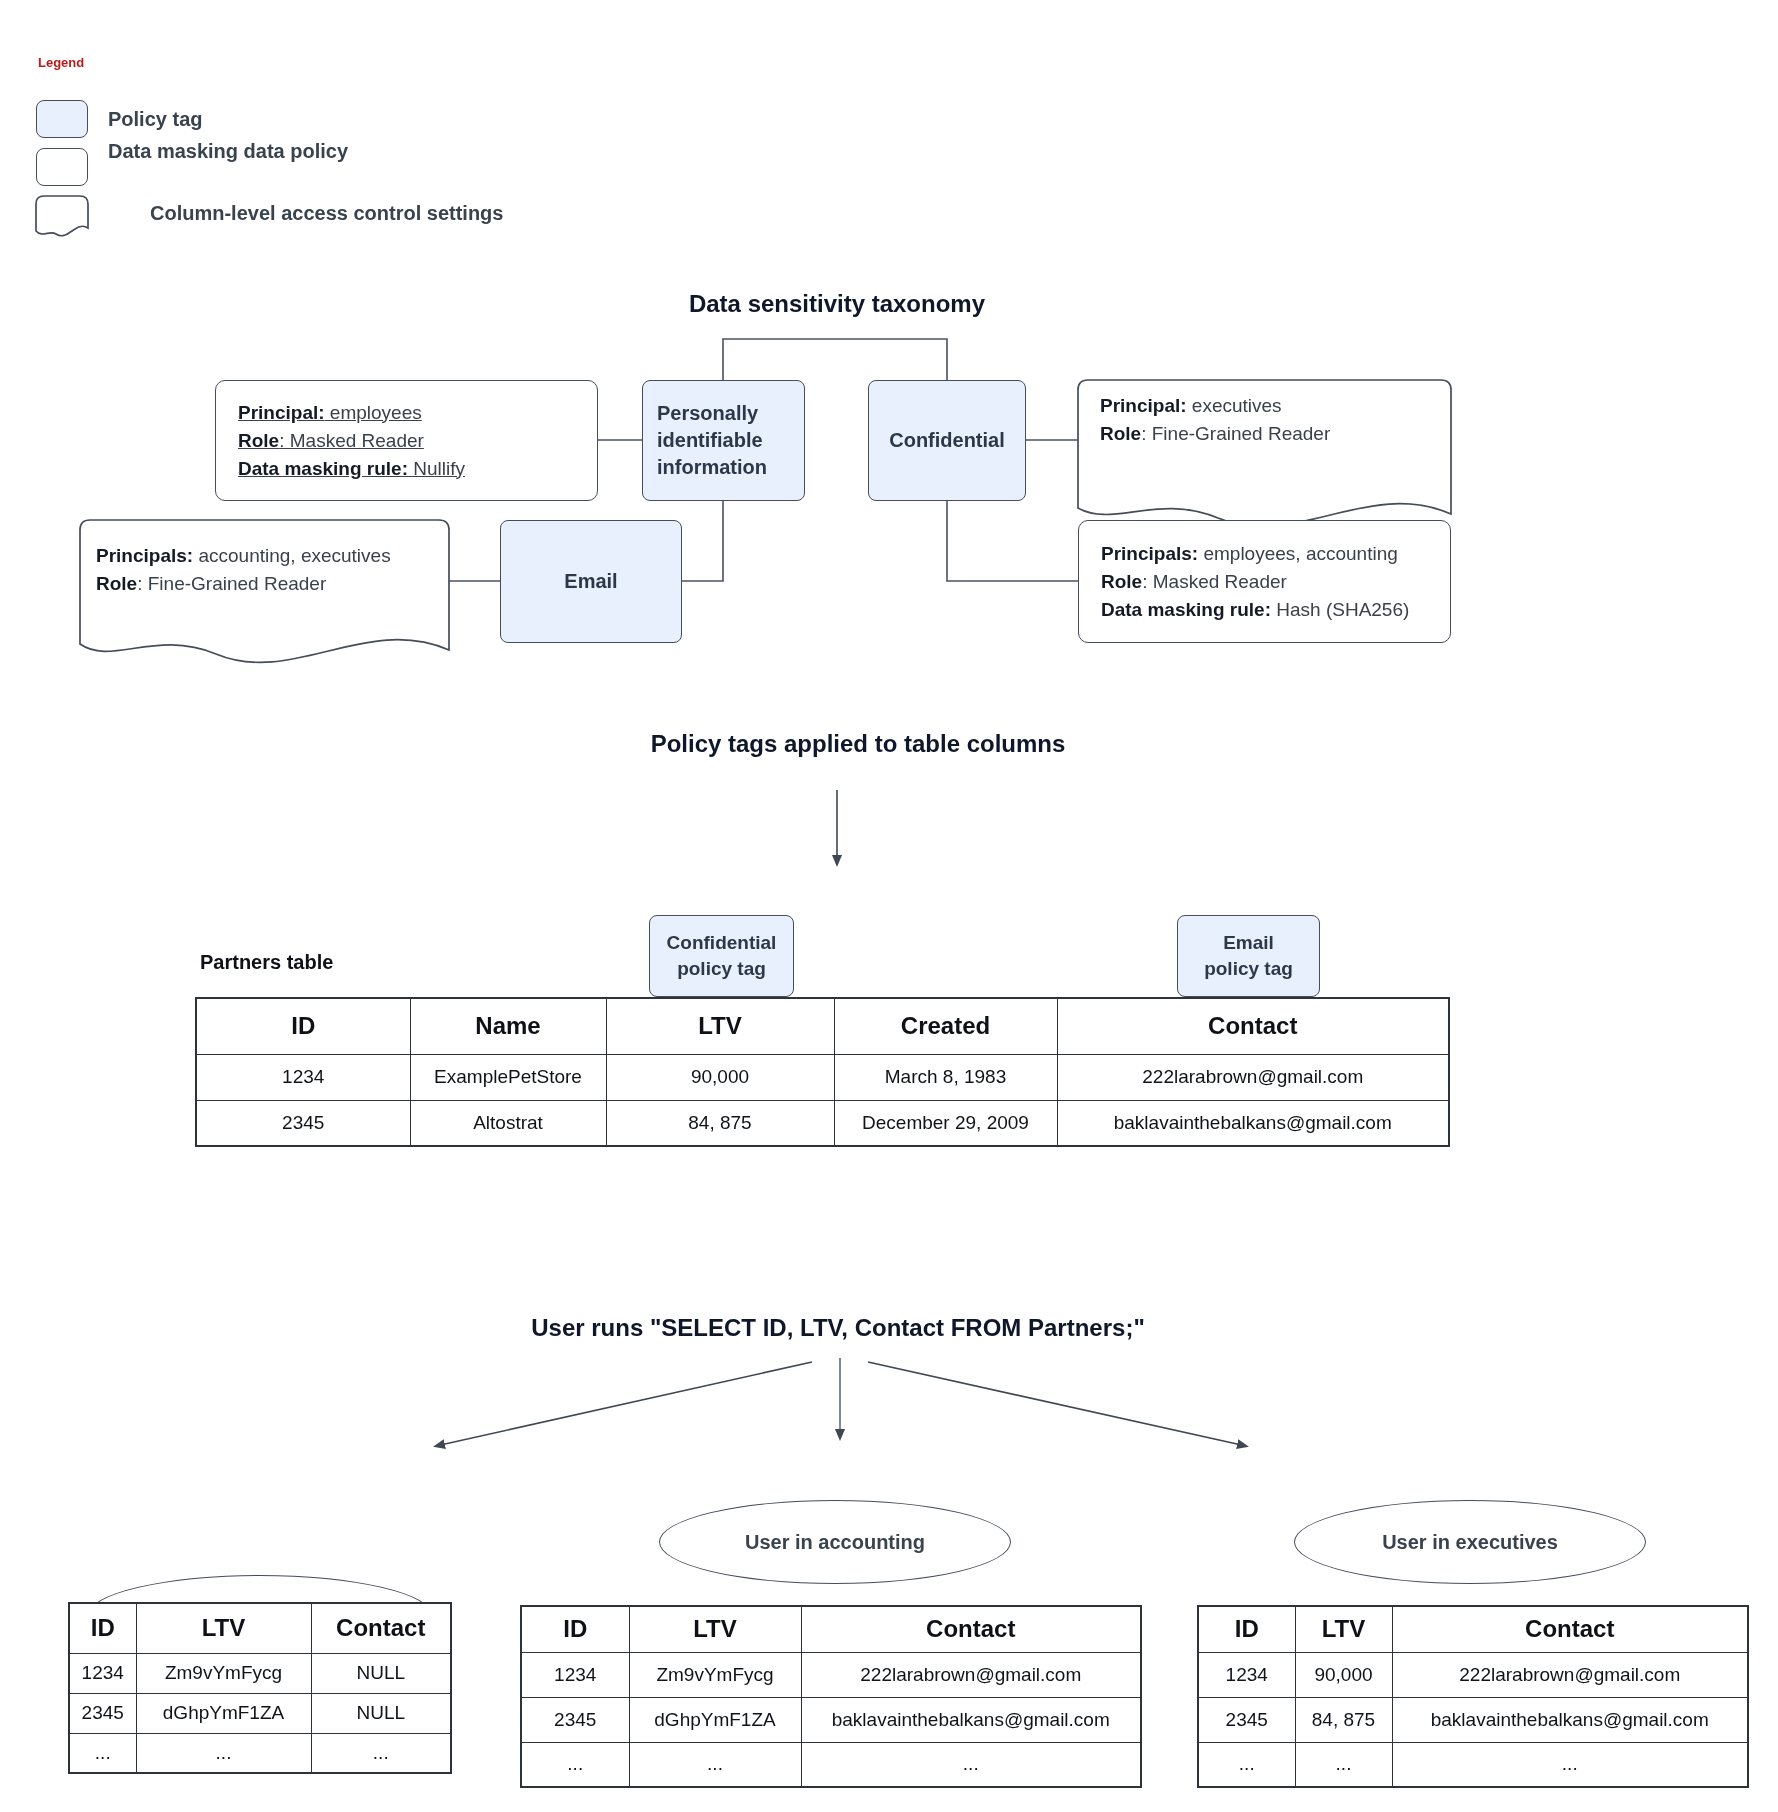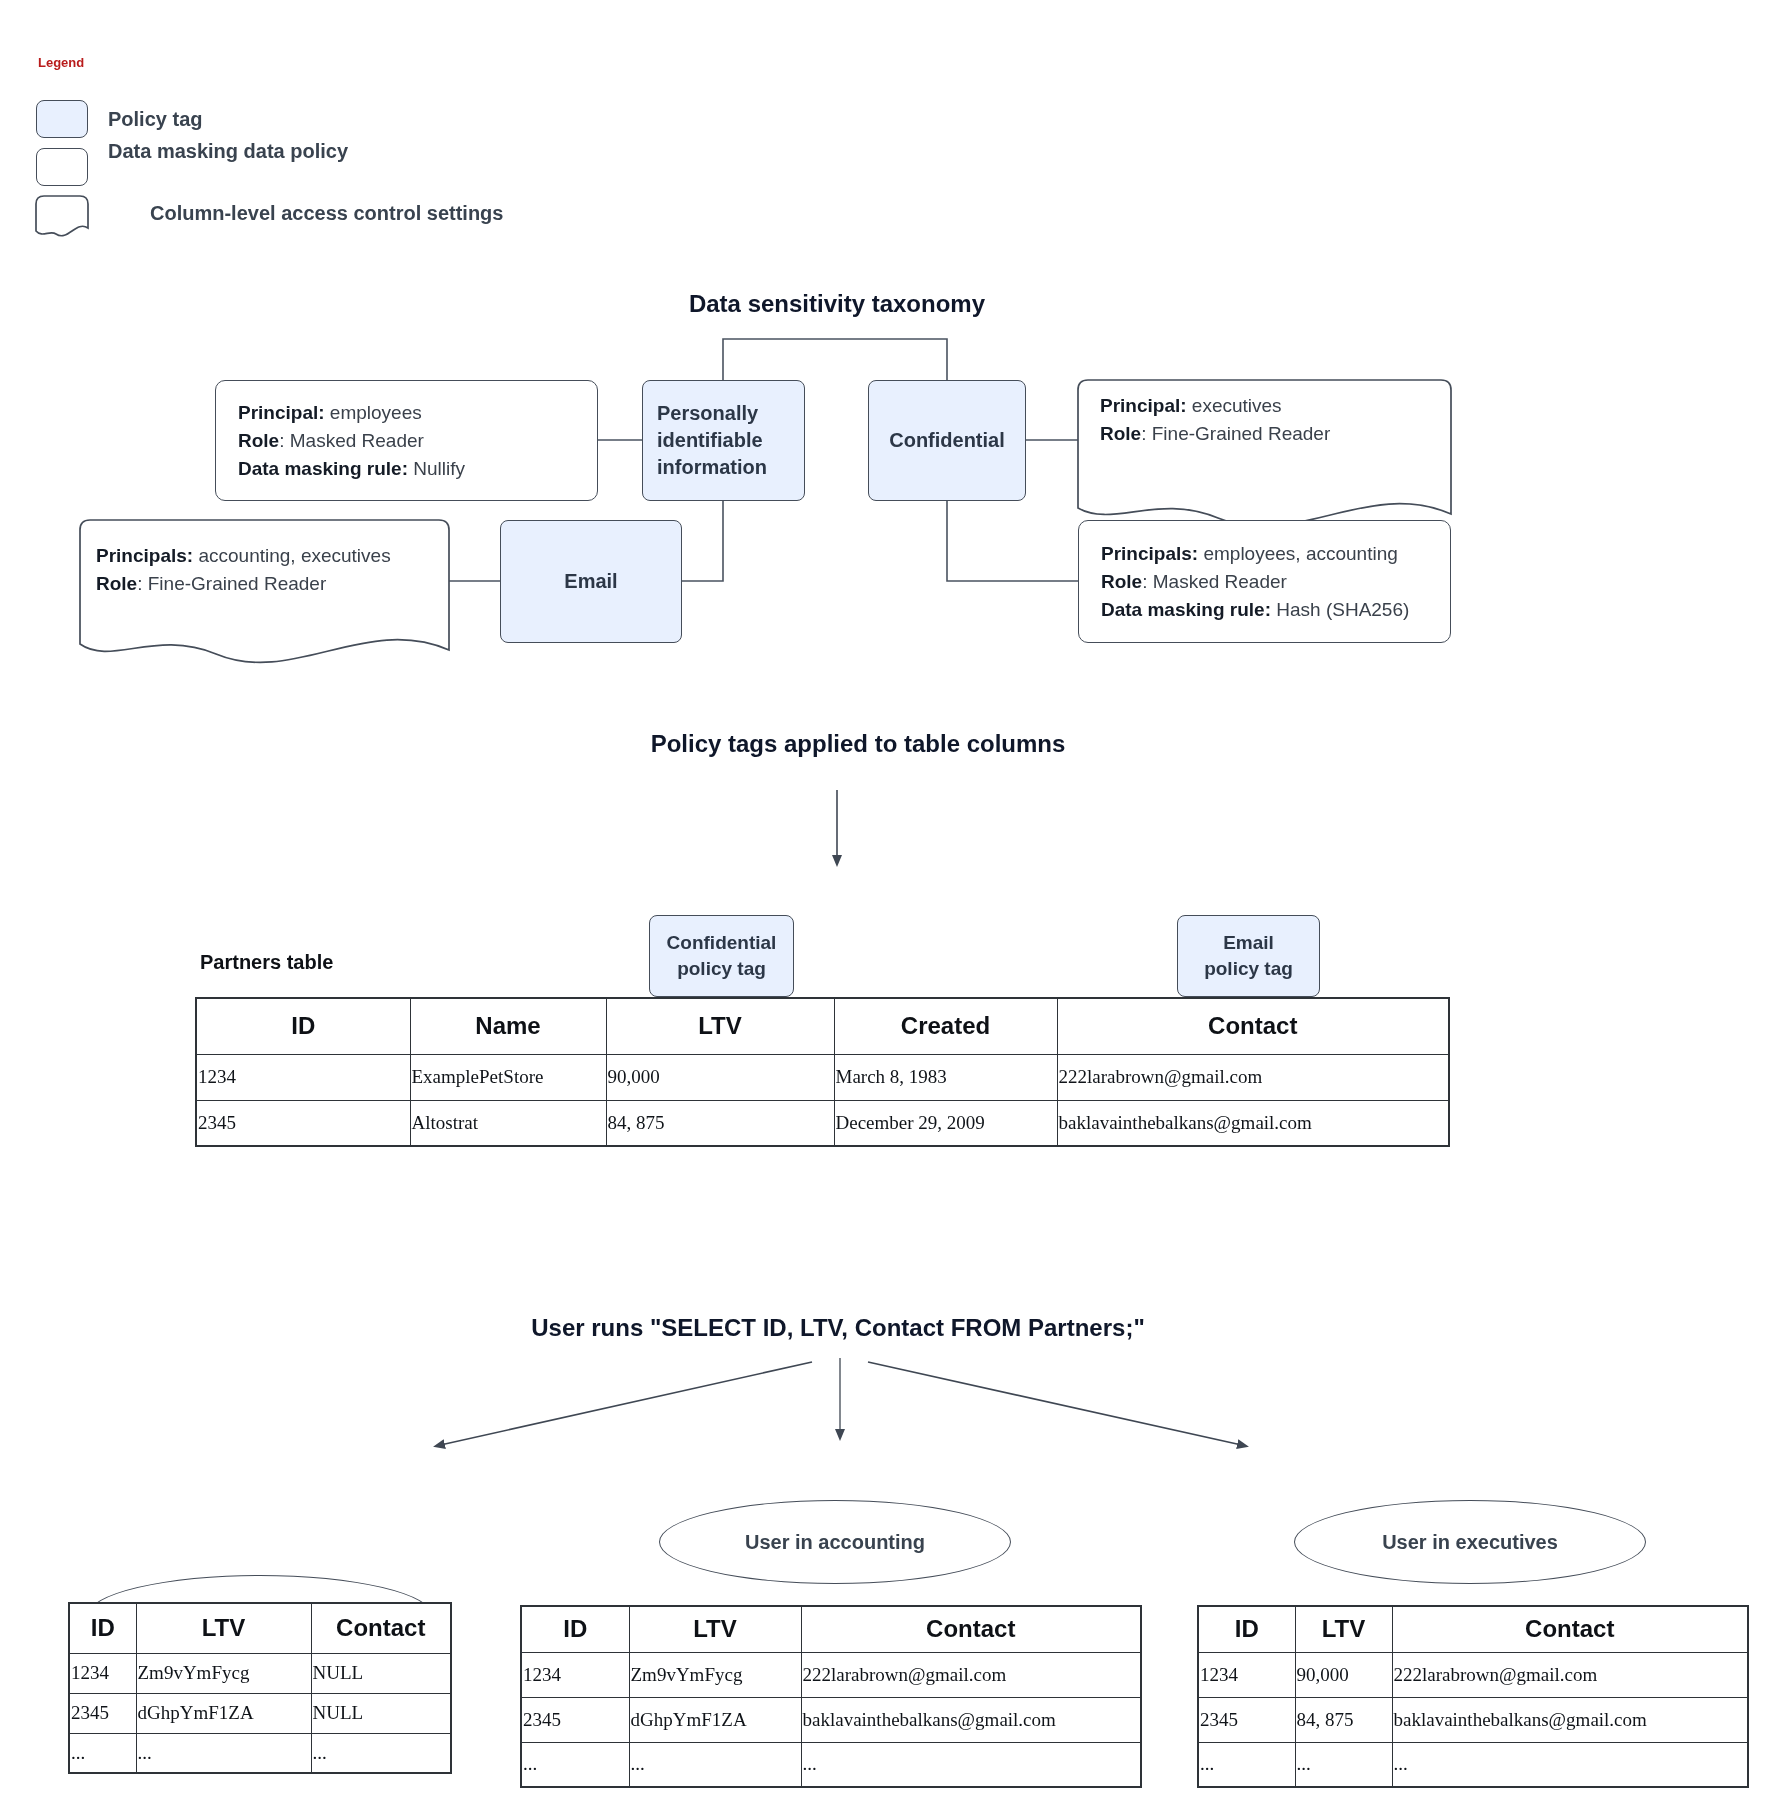--- a/index.html
+++ b/index.html
@@ -30,21 +30,21 @@
     font-size:19px;line-height:28px;color:#3a414b;z-index:1;
   }
   .bline b{color:#141b26;}
   .callout{
     position:absolute;background:#e8f0fe;border:1.7px solid #454d59;border-radius:8px;
     box-sizing:border-box;display:flex;flex-direction:column;align-items:center;justify-content:center;
     font-weight:700;font-size:19px;line-height:26px;color:#2c3747;z-index:2;text-align:center;
   }
   table.grid{border-collapse:collapse;table-layout:fixed;background:#fff;}
   table.grid th{font-weight:700;font-size:24px;color:#0e1116;border:1.6px solid #2e3338;text-align:center;}
-  table.grid td{font-size:19px;color:#101419;border:1.6px solid #2e3338;text-align:left;overflow:hidden;white-space:nowrap;font-family:Liberation Serif, serif;}
+  table.grid td{font-size:19px;color:#101419;border:1.6px solid #2e3338;text-align:center;overflow:hidden;white-space:nowrap;}
   .tblwrap{position:absolute;z-index:1;}
   .ellipse{
     position:absolute;border:1.7px solid #454d59;border-radius:50%;background:#fff;
     display:flex;align-items:center;justify-content:center;font-weight:700;font-size:20px;
     color:#39434f;z-index:1;box-sizing:border-box;text-align:center;
   }
   .plabel{font-weight:700;font-size:20px;color:#0e1116;z-index:2;}
 </style>
 </head>
 <body>
@@ -82,21 +82,21 @@
 
   <div class="abs legend-title" style="left:38px;top:55px;">Legend</div>
   <div class="swatch blue" style="left:36px;top:100px;"></div>
   <div class="abs legend-label" style="left:108px;top:100px;height:38px;">Policy tag</div>
   <div class="swatch" style="left:36px;top:148px;"></div>
   <div class="abs legend-label" style="left:108px;top:132px;height:38px;">Data masking data policy</div>
   <div class="abs legend-label" style="left:108px;top:194px;height:38px;margin-left:42px;">Column-level access control settings</div>
 
   <div class="abs heading" style="left:437px;top:290px;width:800px;">Data sensitivity taxonomy</div>
 
-  <div class="whitebox" style="left:215px;top:380px;width:383px;height:121px;">
+  <div class="whitebox" style="left:215px;top:380px;width:383px;height:121px;text-decoration:underline;">
     <div class="bline"><b>Principal:</b><span> employees</span></div>
     <div class="bline"><b>Role</b><span>: Masked Reader</span></div>
     <div class="bline"><b>Data masking rule:</b><span> Nullify</span></div>
   </div>
 
   <div class="node" style="left:642px;top:380px;width:163px;height:121px;padding-left:14px;">Personally identifiable information</div>
 
   <div class="node center" style="left:868px;top:380px;width:158px;height:121px;">Confidential</div>
 
   <div class="wavytext" style="left:1100px;top:392px;width:340px;">

